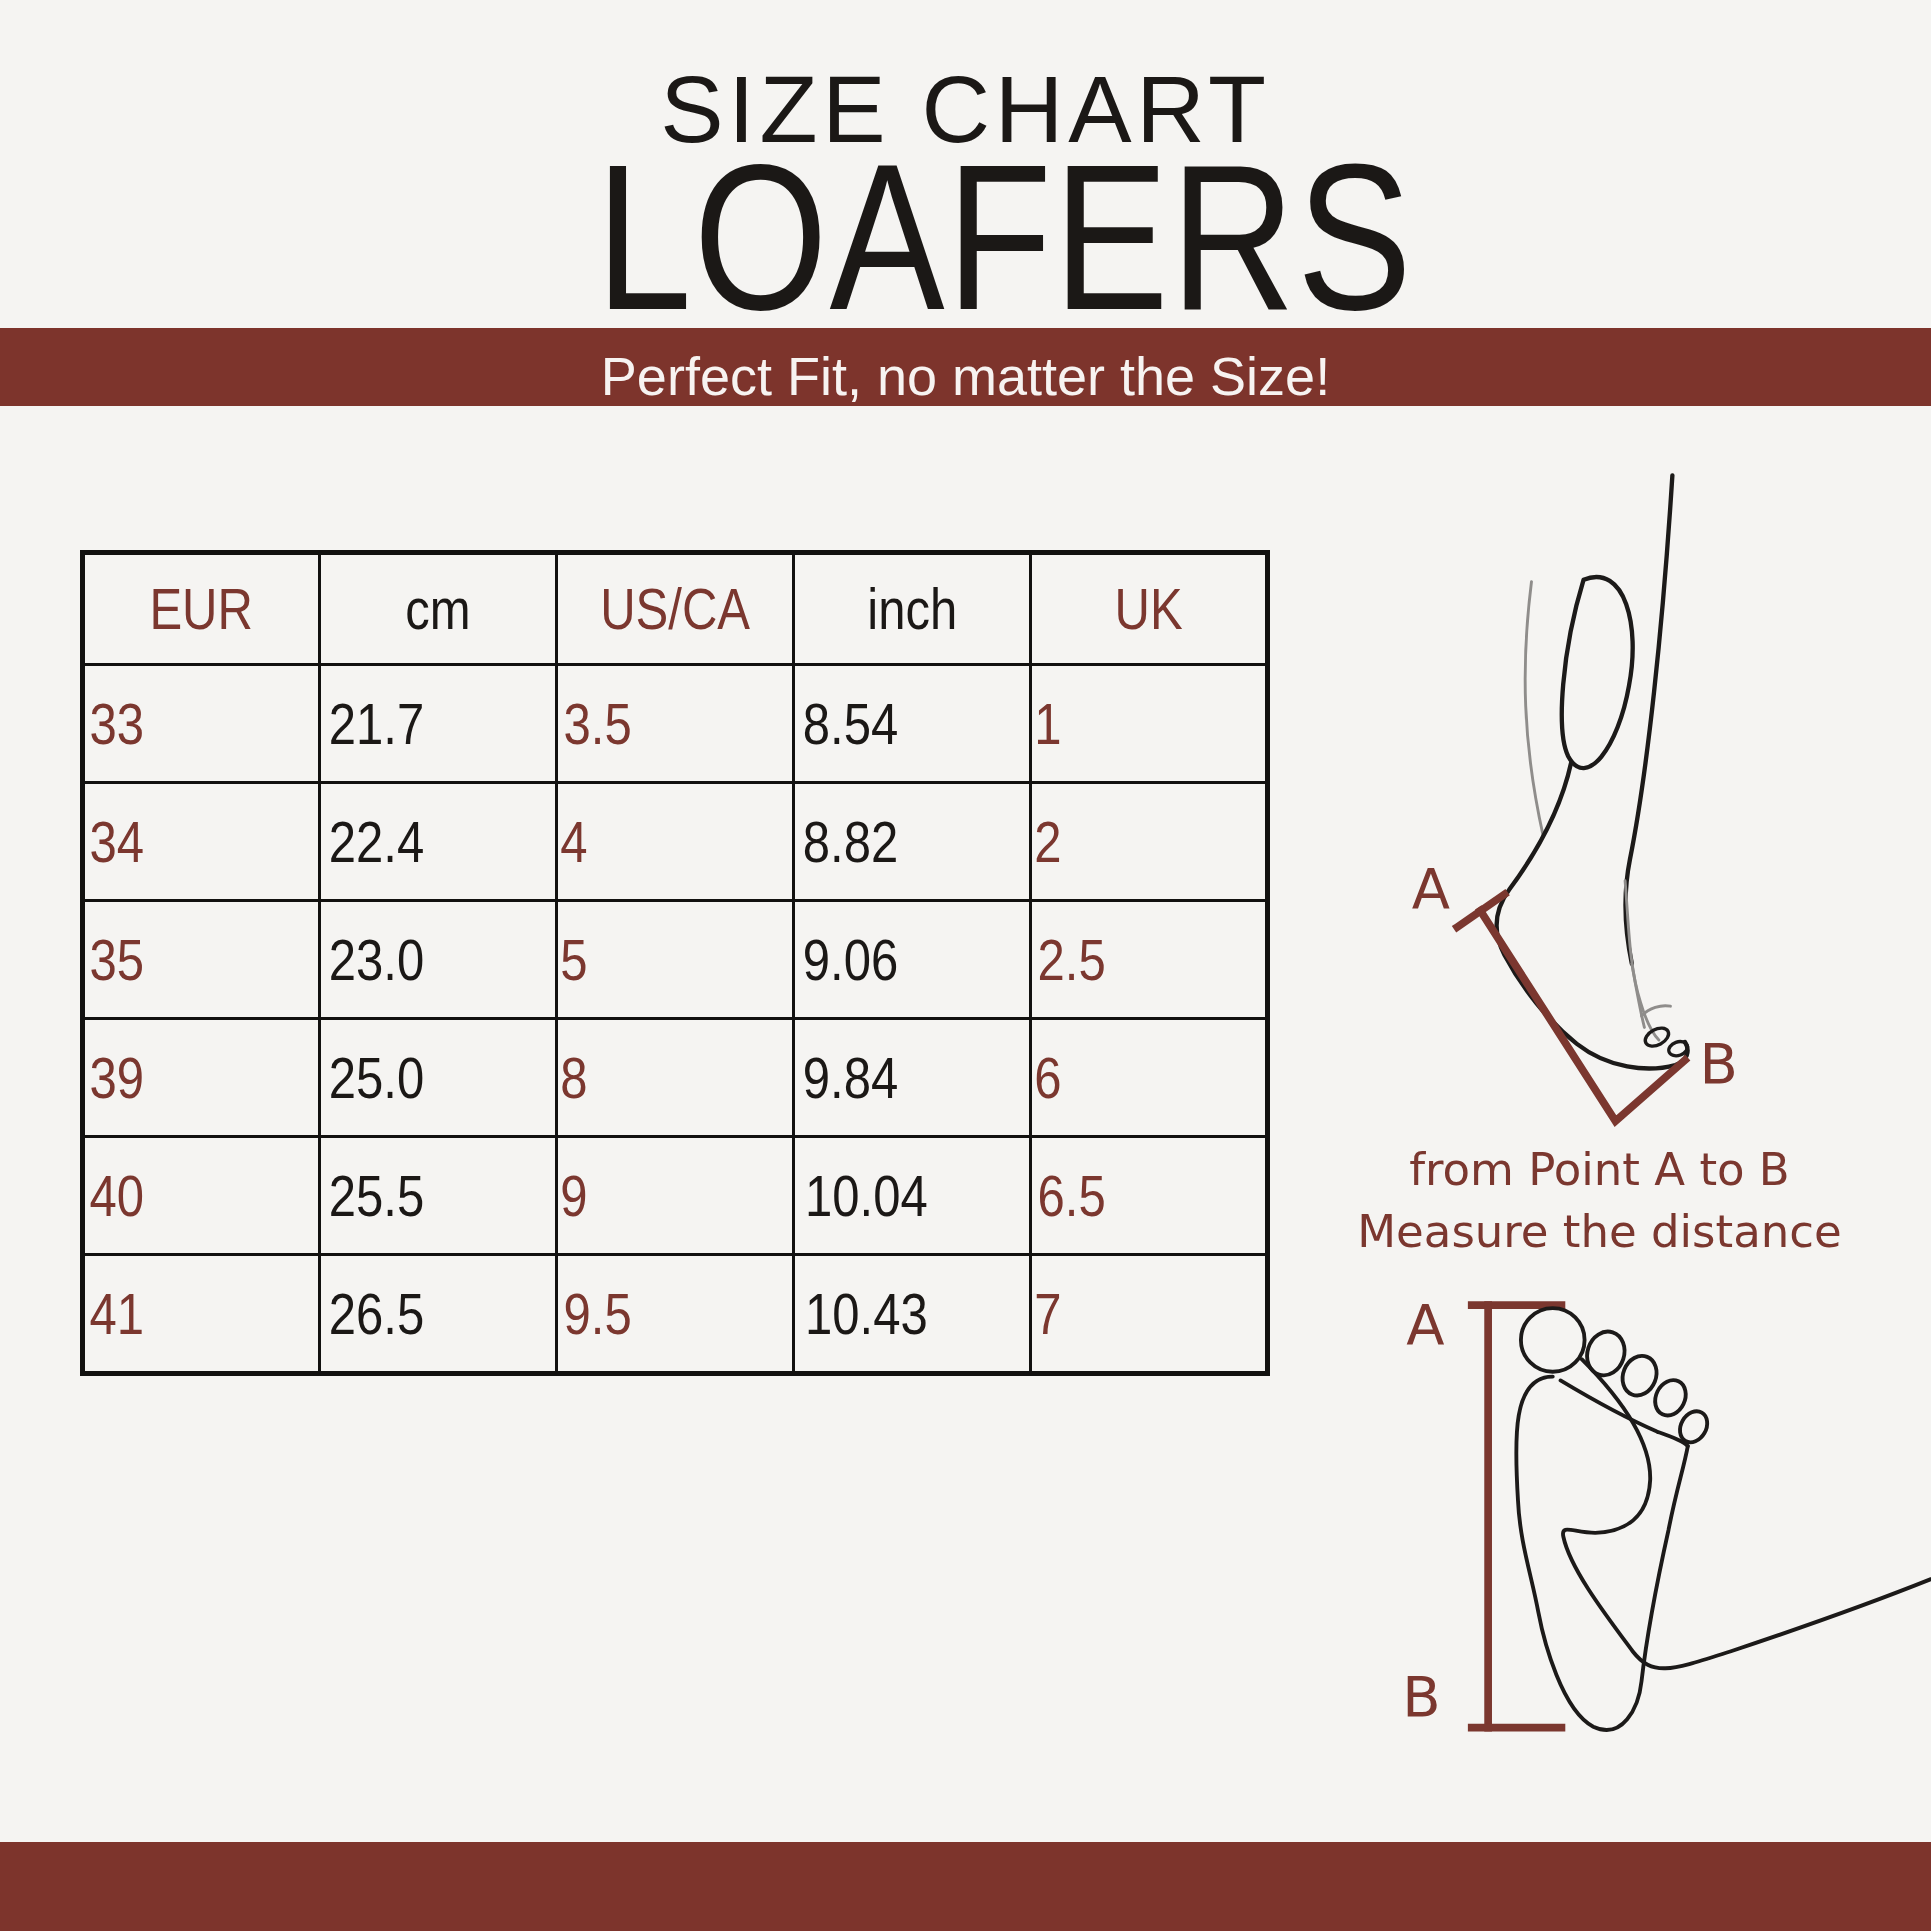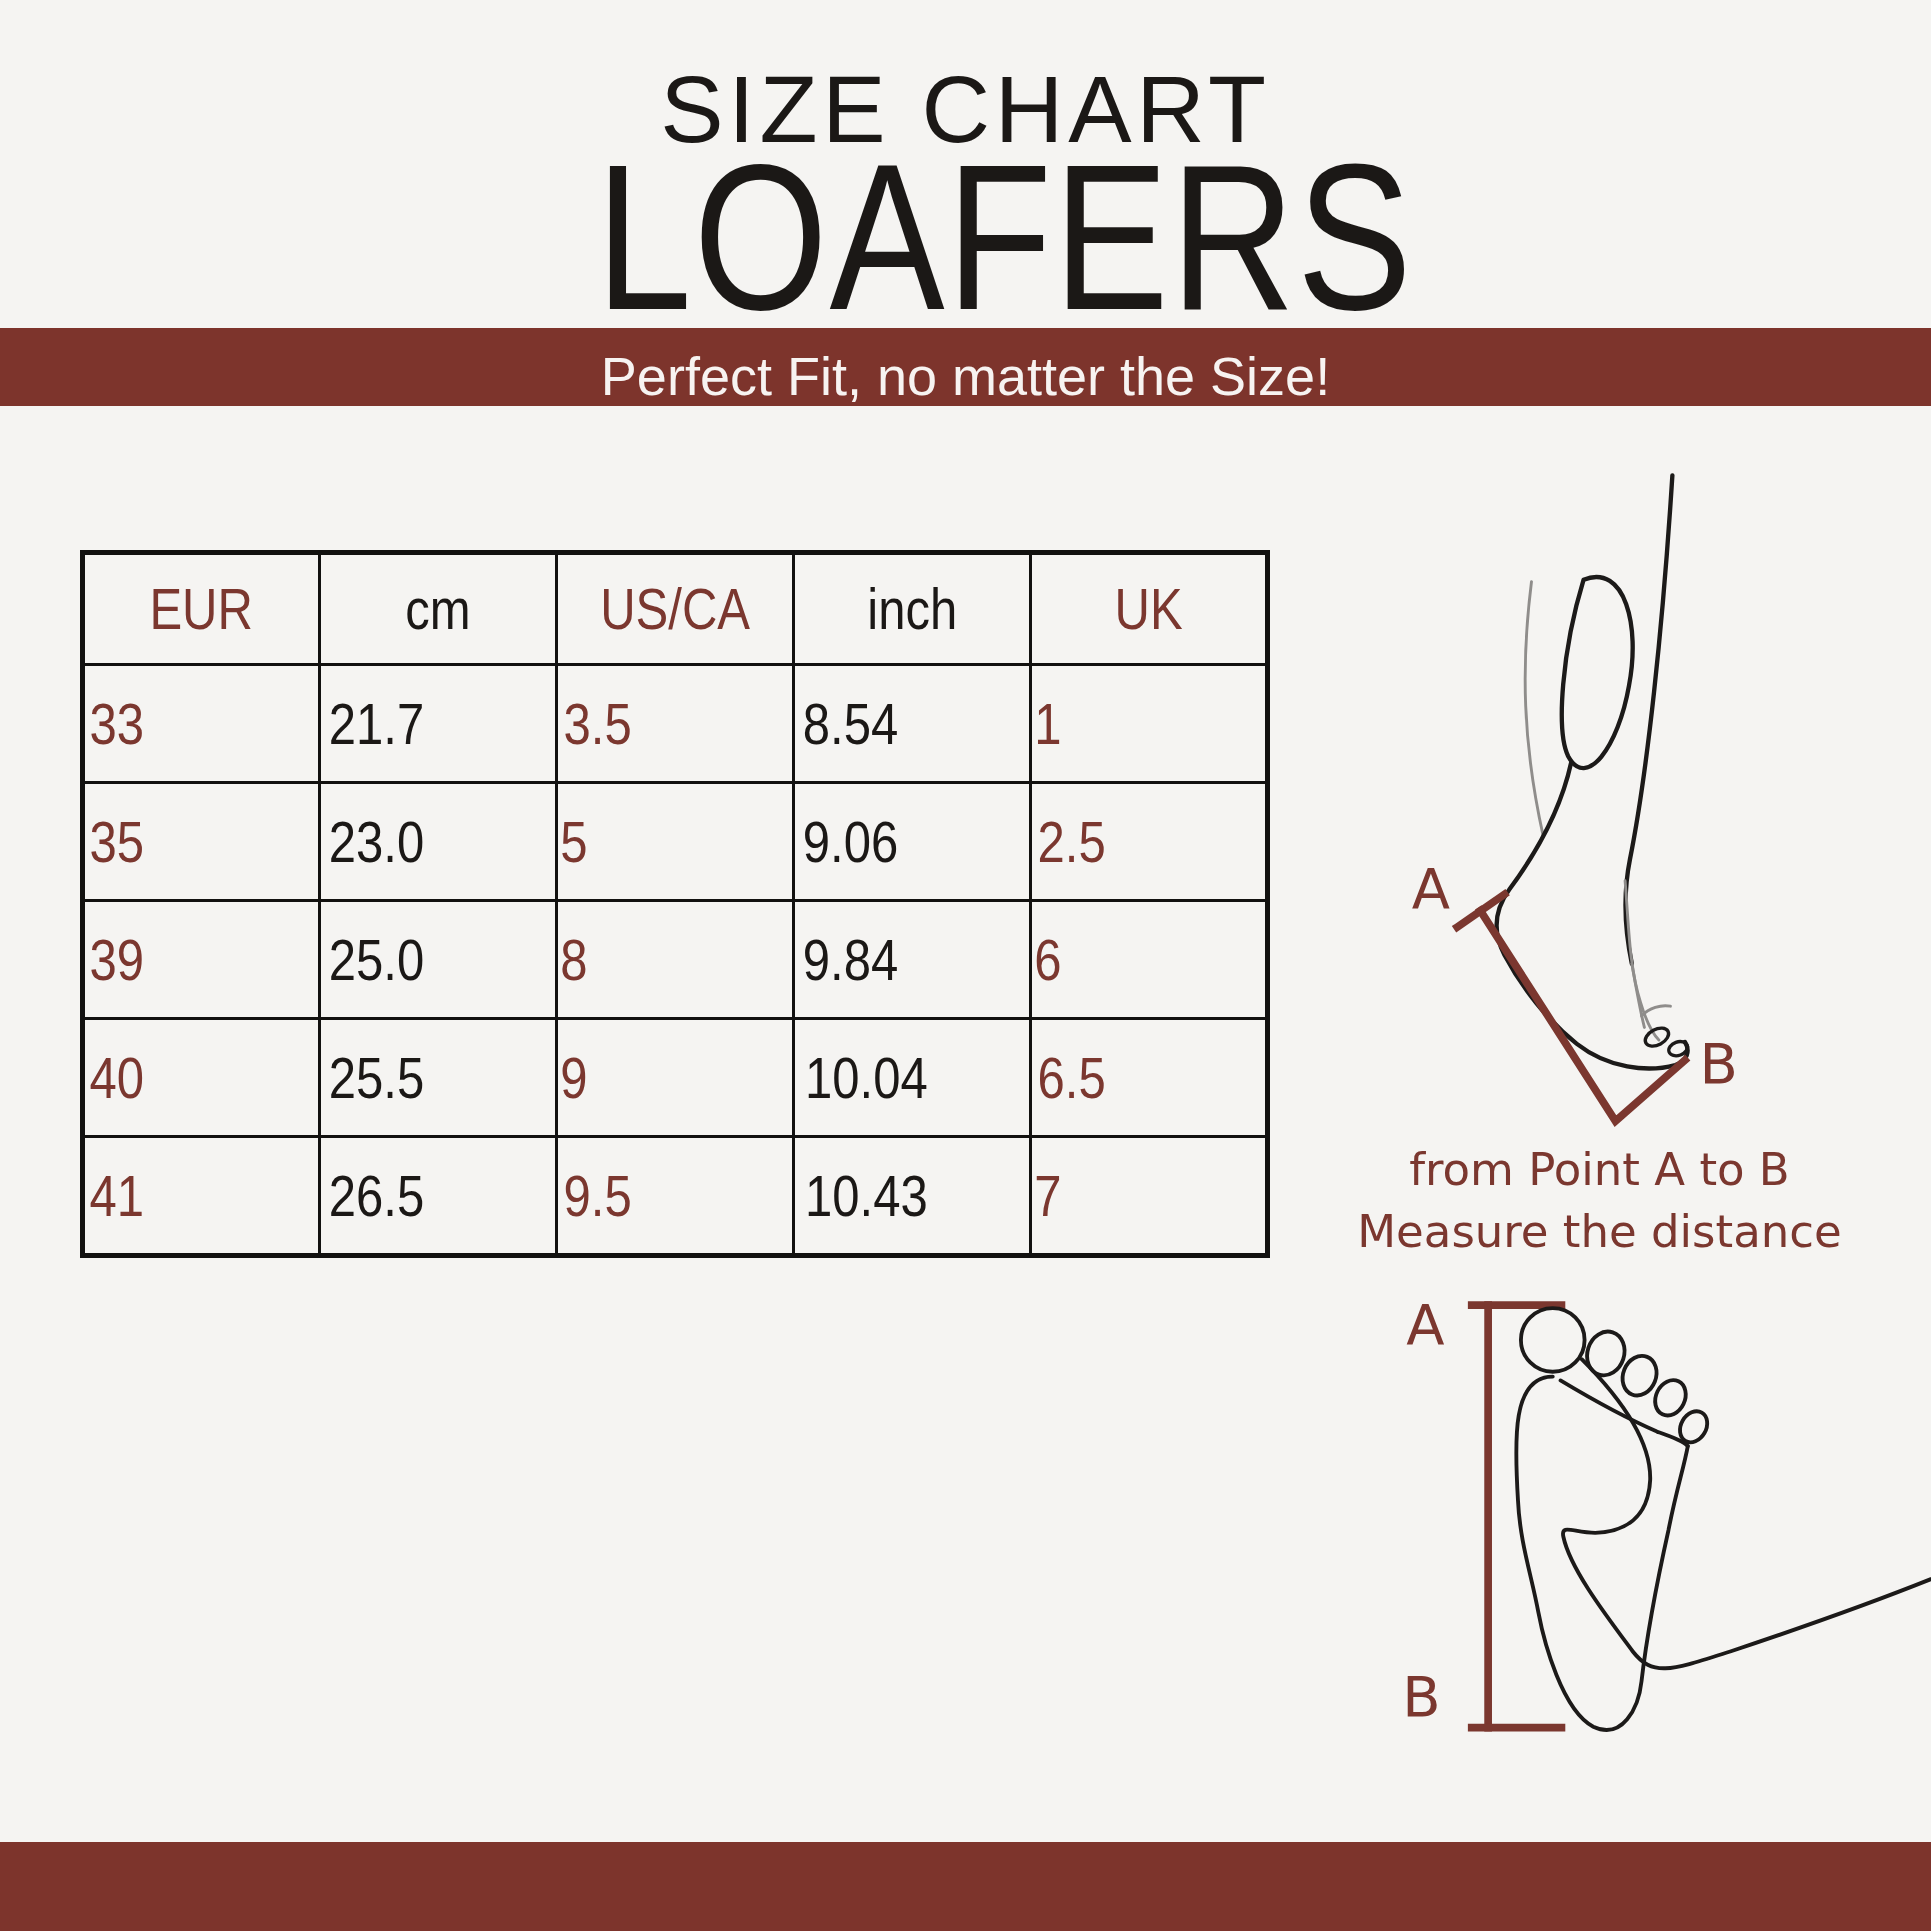--- a/index.html
+++ b/index.html
@@ -112,20 +112,27 @@
       </thead>
     <tbody id="size-body">
         <tr>
           <td class="accent"><span class="cond">33</span></td>
           <td class="ink"><span class="cond">21.7</span></td>
           <td class="accent"><span class="cond">3.5</span></td>
           <td class="ink"><span class="cond">8.54</span></td>
           <td class="accent"><span class="cond">1</span></td>
         </tr>
         <tr>
+          <td class="accent"><span class="cond">34</span></td>
+          <td class="ink"><span class="cond">22.4</span></td>
+          <td class="accent"><span class="cond">4</span></td>
+          <td class="ink"><span class="cond">8.82</span></td>
+          <td class="accent"><span class="cond">2</span></td>
+        </tr>
+        <tr>
           <td class="accent"><span class="cond">35</span></td>
           <td class="ink"><span class="cond">23.0</span></td>
           <td class="accent"><span class="cond">5</span></td>
           <td class="ink"><span class="cond">9.06</span></td>
           <td class="accent"><span class="cond">2.5</span></td>
         </tr>
         <tr>
           <td class="accent"><span class="cond">39</span></td>
           <td class="ink"><span class="cond">25.0</span></td>
           <td class="accent"><span class="cond">8</span></td>

